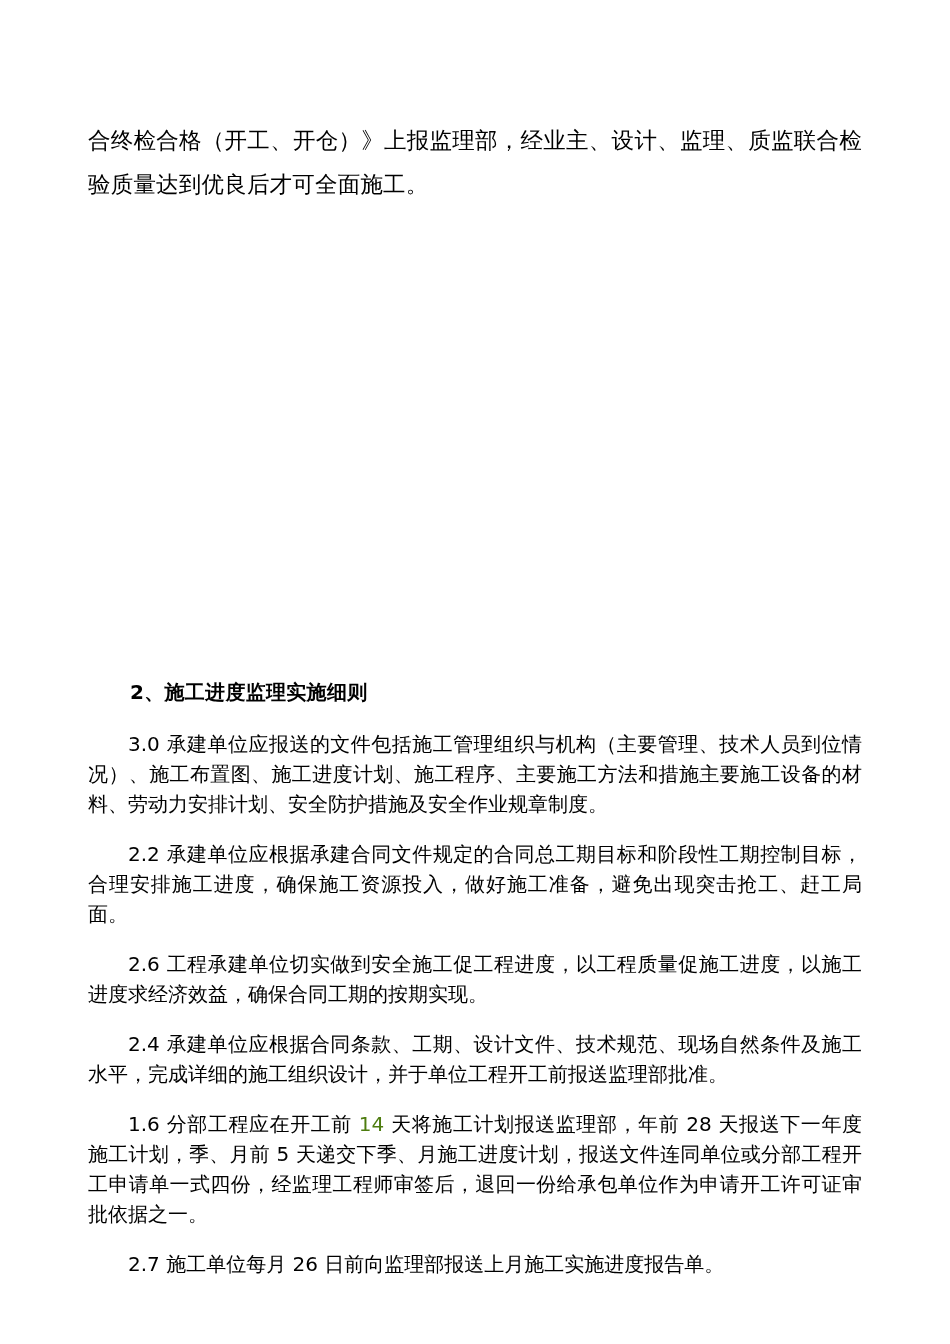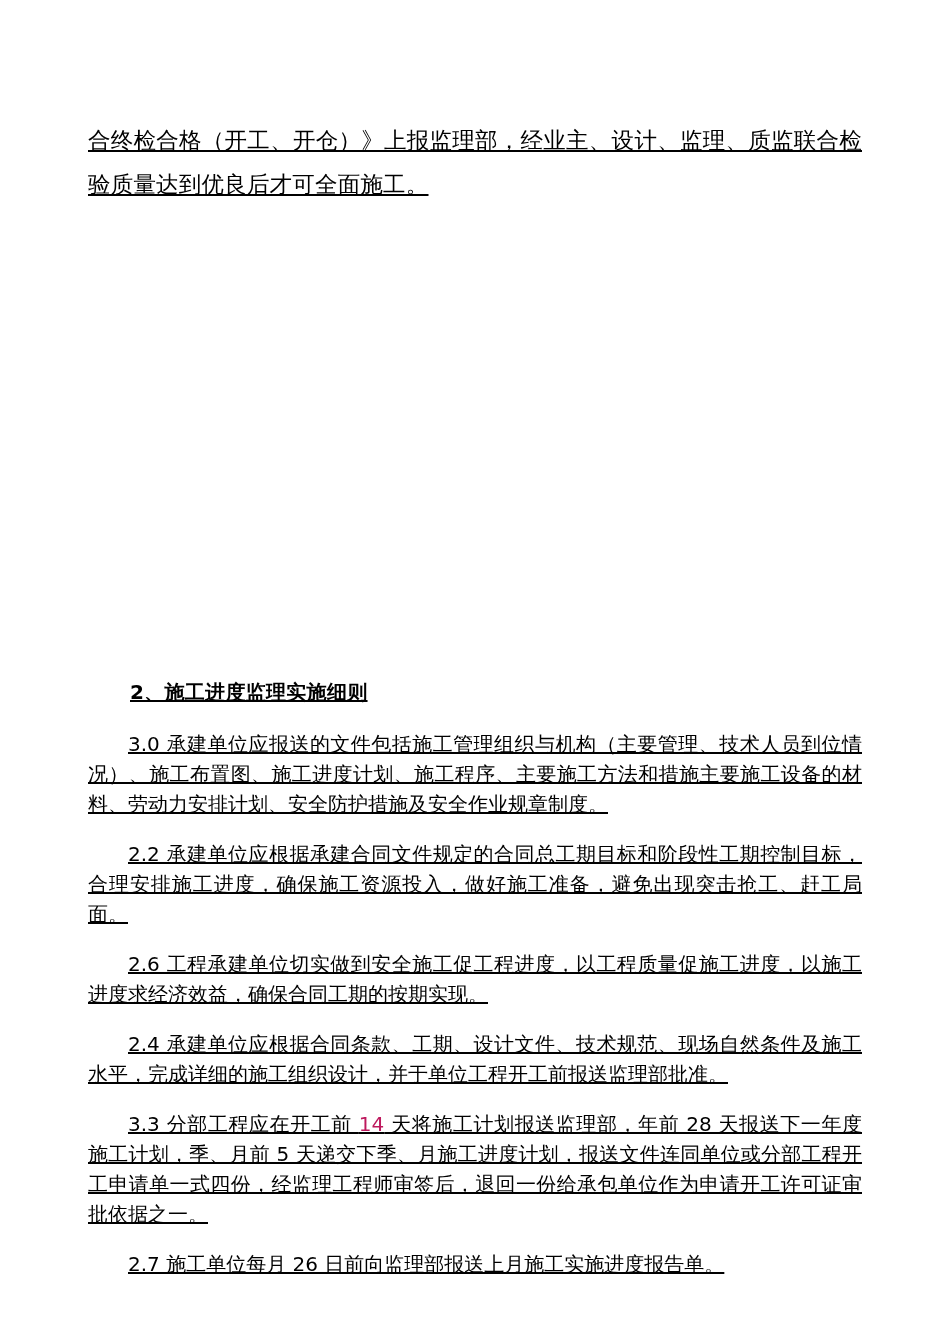--- a/index.html
+++ b/index.html
@@ -14,21 +14,20 @@
     color: #000000;
     position: relative;
     overflow: hidden;
   }
   .page {
     width: 950px;
     height: 1344px;
     box-sizing: border-box;
     padding: 95px 88px 40px 88px;
     position: relative;
-    text-decoration: underline;
   }
   .top-para {
     font-size: 22.5px;
     line-height: 44px;
     text-align: justify;
     letter-spacing: 0.2px;
   }
   .spacer {
     height: 430px;
   }
@@ -60,17 +59,17 @@
 
   <div class="spacer"></div>
 
   <h2 class="section-heading">2、施工进度监理实施细则</h2>
 
   <p class="body-para">3.0 承建单位应报送的文件包括施工管理组织与机构（主要管理、技术人员到位情况）、施工布置图、施工进度计划、施工程序、主要施工方法和措施主要施工设备的材料、劳动力安排计划、安全防护措施及安全作业规章制度。</p>
   <p class="body-para">2.2 承建单位应根据承建合同文件规定的合同总工期目标和阶段性工期控制目标，合理安排施工进度，确保施工资源投入，做好施工准备，避免出现突击抢工、赶工局面。</p>
   <p class="body-para">2.6 工程承建单位切实做到安全施工促工程进度，以工程质量促施工进度，以施工进度求经济效益，确保合同工期的按期实现。</p>
   <p class="body-para">2.4 承建单位应根据合同条款、工期、设计文件、技术规范、现场自然条件及施工水平，完成详细的施工组织设计，并于单位工程开工前报送监理部批准。</p>
 
-  <p class="body-para"><span>3.3 分部工程应在开工前 </span><span class="hl-red" style="color: #be185d;">14</span><span> 天将施工计划报送监理部，年前 28 天报送下一年度施工计划，季、月前 5 天递交下季、月施工进度计划，报送文件连同单位或分部工程开工申请单一式四份，经监理工程师审签后，退回一份给承包单位作为申请开工许可证审批依据之一。</span></p>
+  <p class="body-para"><span>1.6 分部工程应在开工前 </span><span class="hl-red" style="color: #4d7c0f;">14</span><span> 天将施工计划报送监理部，年前 28 天报送下一年度施工计划，季、月前 5 天递交下季、月施工进度计划，报送文件连同单位或分部工程开工申请单一式四份，经监理工程师审签后，退回一份给承包单位作为申请开工许可证审批依据之一。</span></p>
 
   <p class="body-para">2.7 施工单位每月 26 日前向监理部报送上月施工实施进度报告单。</p>
 
 </div>
 
 </body></html>

